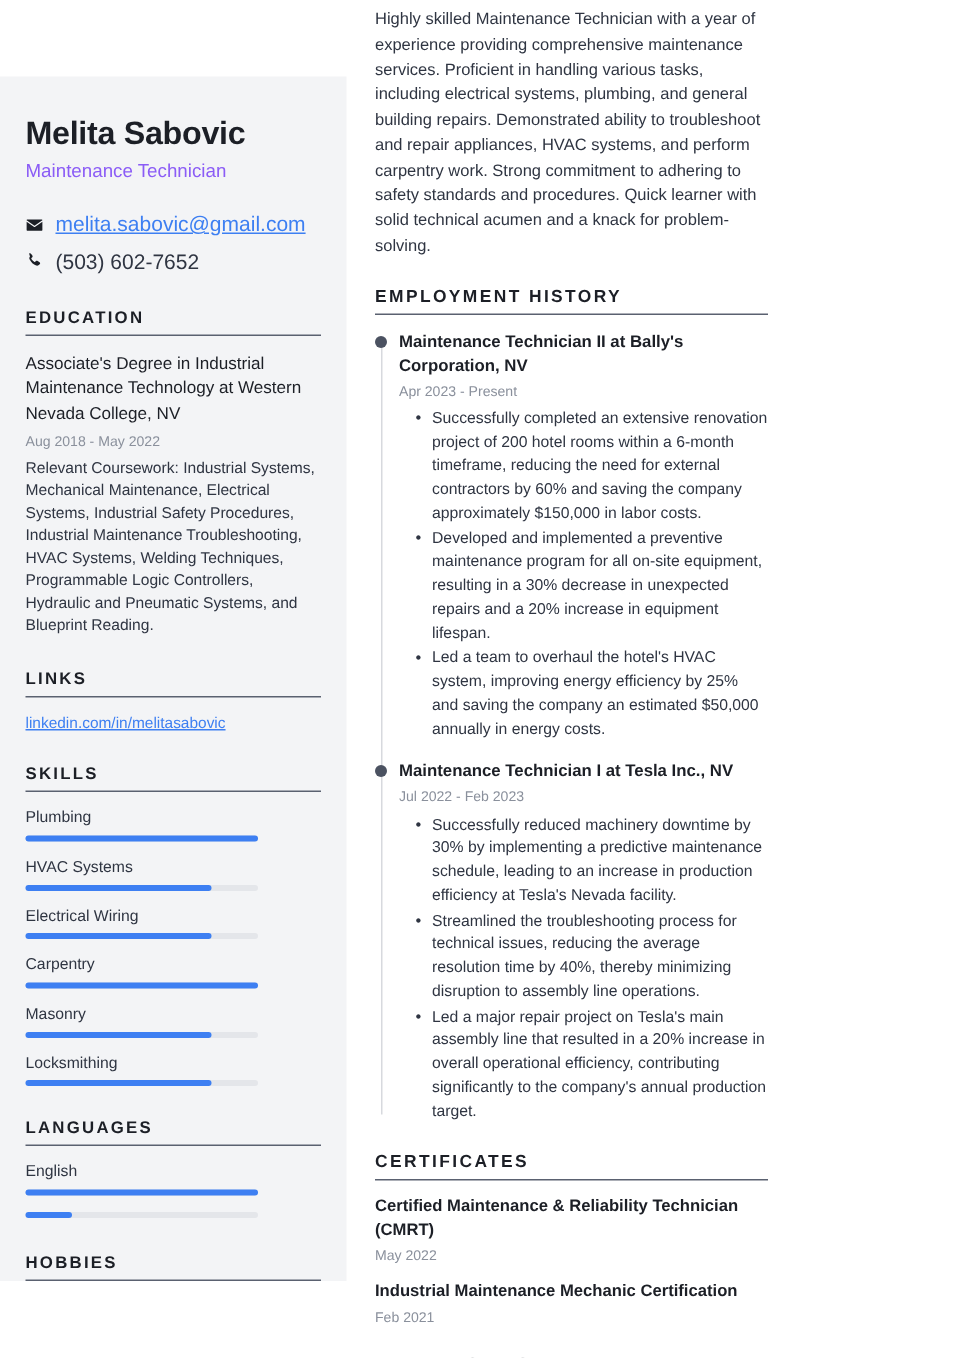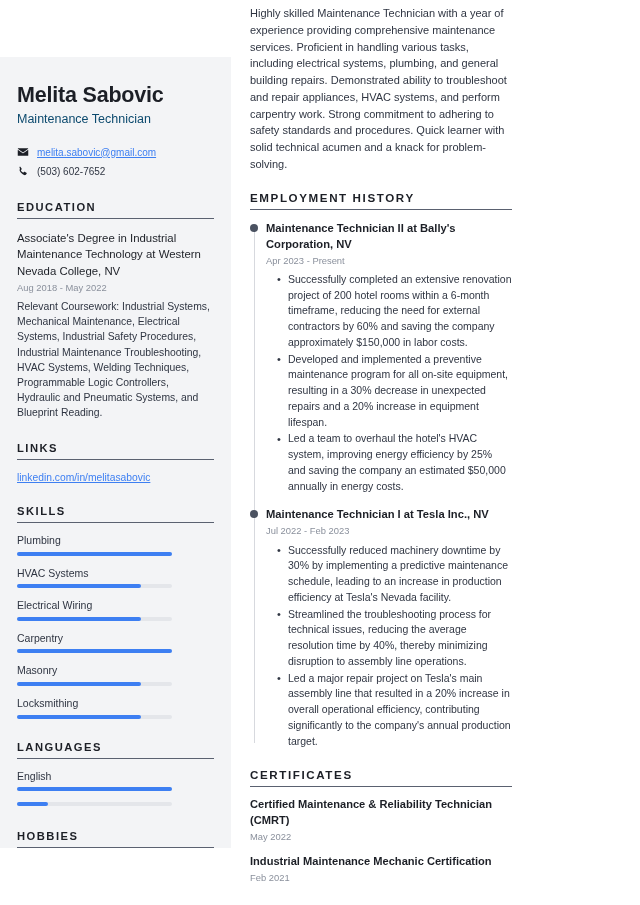--- a/index.html
+++ b/index.html
@@ -37,34 +37,34 @@
   .name {
     font-size: 21.5px;
     font-weight: bold;
     letter-spacing: -0.2px;
     color: #1c1f26;
     line-height: 1.15;
   }
 
   .job-title {
     font-size: 12.5px;
-    color: #0c4a6e;
+    color: #8b5cf6;
     margin-top: 4px;
     line-height: 1.3;
   }
 
   .contact-list {
     margin-top: 18px;
   }
 
   .contact-row {
     display: flex;
     align-items: center;
     gap: 8px;
-    font-size: 10px;
+    font-size: 14px;
     color: #2f3542;
     margin-bottom: 6px;
     line-height: 1.35;
   }
 
   .contact-row .ic {
     width: 12px;
     flex: 0 0 12px;
     display: flex;
     align-items: center;

